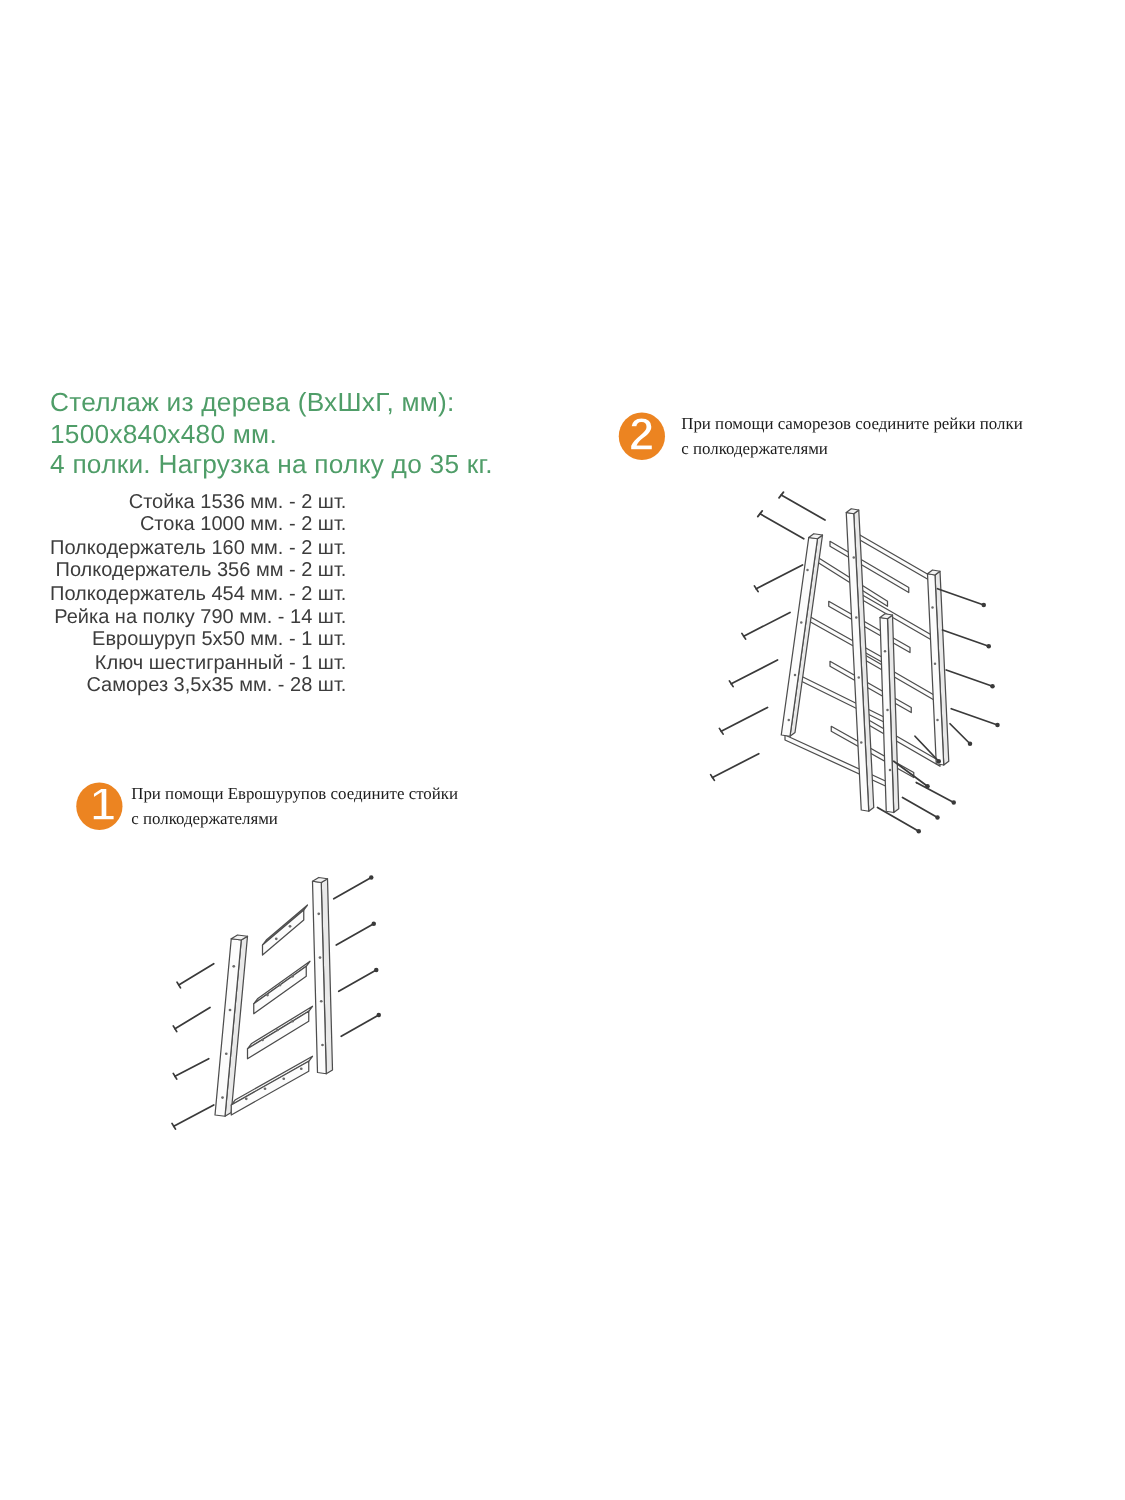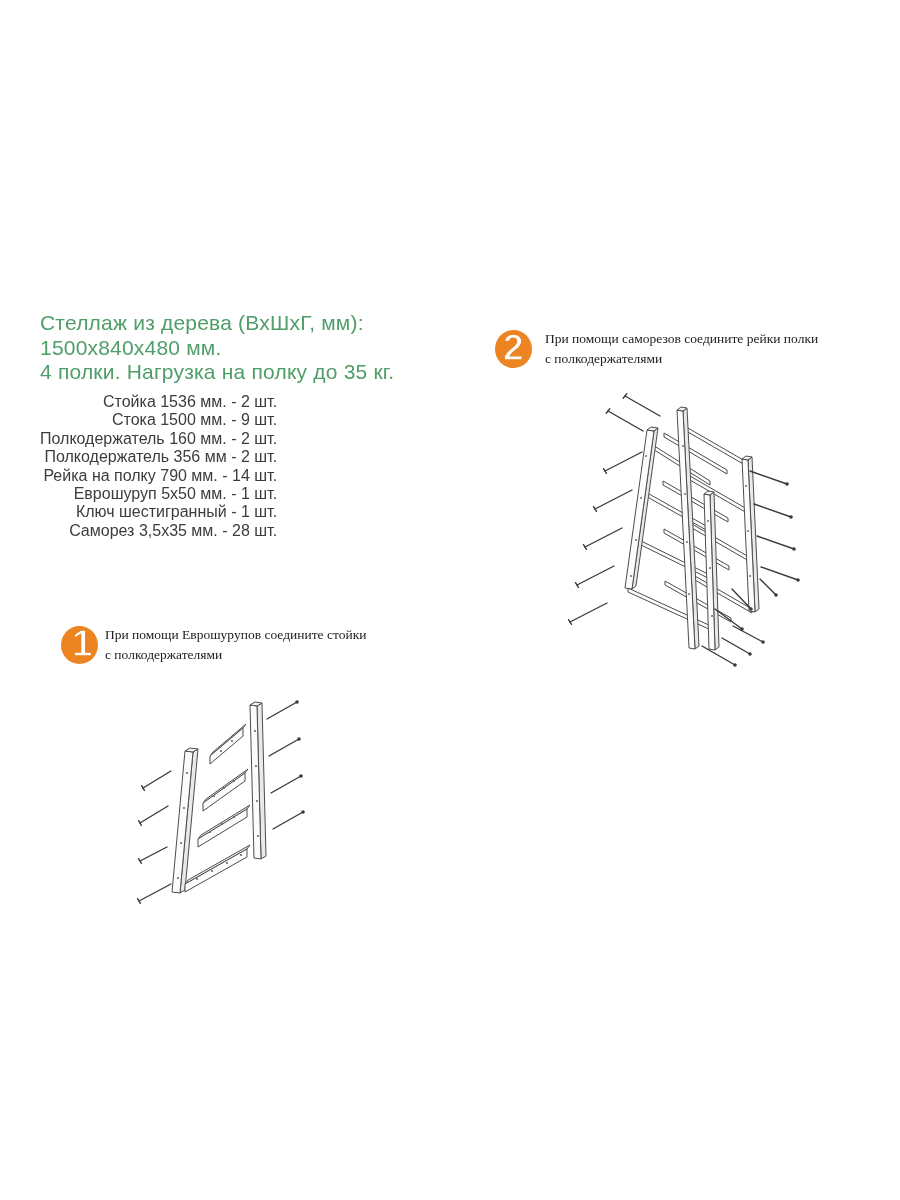--- a/index.html
+++ b/index.html
@@ -27,23 +27,24 @@
 <div class="page">
 
   <div class="title-block">
     <div>Стеллаж из дерева  (ВхШхГ, мм):</div>
     <div>1500х840х480 мм.</div>
     <div>4 полки. Нагрузка на полку до 35 кг.</div>
   </div>
 
   <div class="parts-list">
     <div>Стойка 1536 мм.  - 2 шт.</div>
-    <div>Стока 1500 мм. - 9 шт.</div>
+    <div>Стока 1000 мм. - 2 шт.</div>
     <div>Полкодержатель 160 мм. - 2 шт.</div>
     <div>Полкодержатель 356 мм - 2 шт.</div>
+    <div>Полкодержатель 454 мм. - 2 шт.</div>
     <div>Рейка на полку 790 мм.  - 14 шт.</div>
     <div>Еврошуруп 5х50 мм. - 1 шт.</div>
     <div>Ключ шестигранный - 1 шт.</div>
     <div>Саморез 3,5х35 мм. - 28 шт.</div>
   </div>
 
   <div class="step-badge" style="left:61px;top:610px;">
     <span class="num" style="left:11px;">1</span>
   </div>
   <div class="step-text" style="left:105px;top:609px;">

